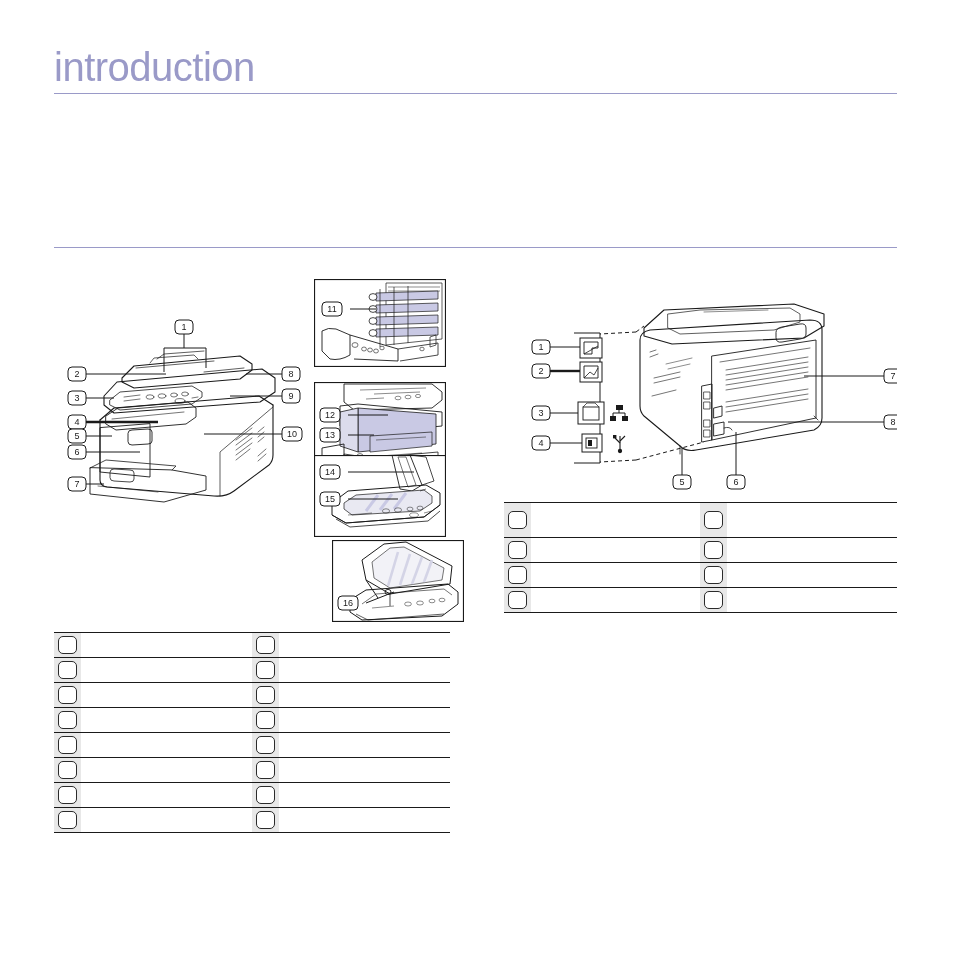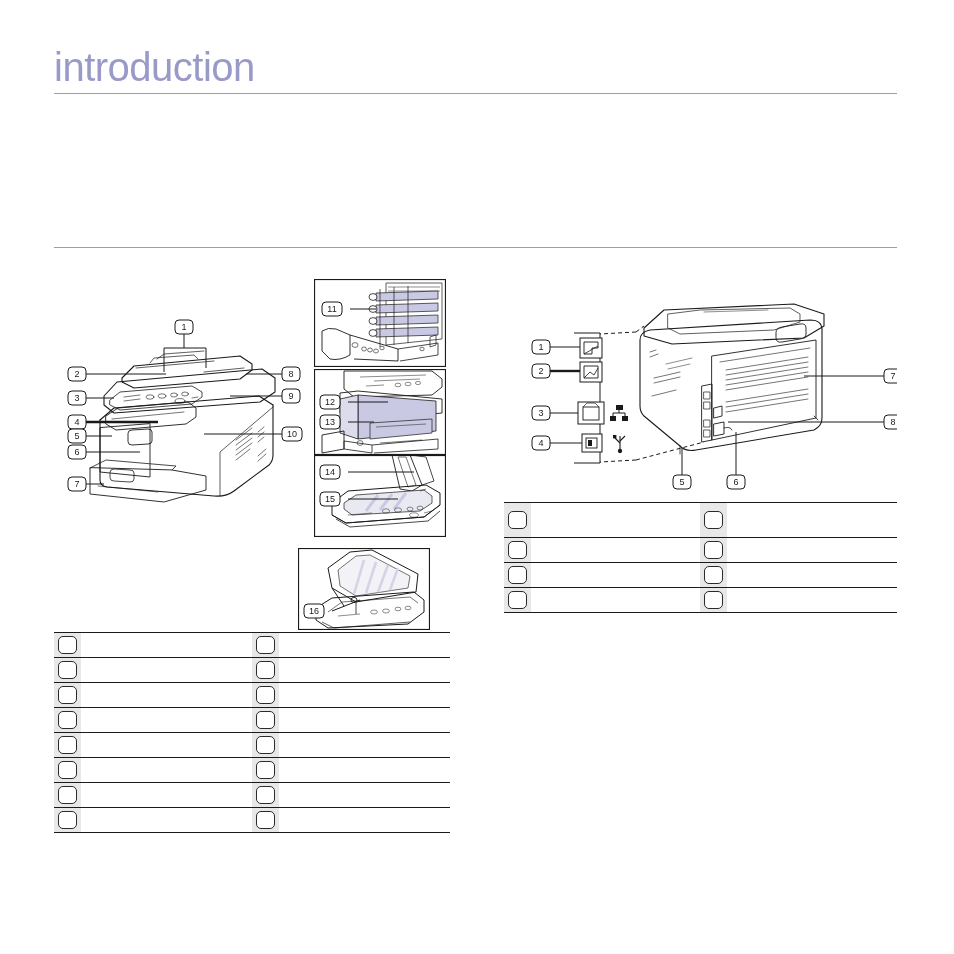--- a/index.html
+++ b/index.html
@@ -249,21 +249,21 @@
       </g>
 
       <path d="M36 30 L62 30" stroke="#1a1a1a" stroke-width="1" fill="none"></path>
       <g font-family="Liberation Sans, sans-serif" font-size="9" fill="#1a1a1a" text-anchor="middle">
         <rect x="8" y="23" width="20" height="14" rx="4" fill="#fff" stroke="#1a1a1a" stroke-width="1"></rect>
         <text x="18" y="33">11</text>
       </g>
     </svg>
   </div>
 
-  <div class="fig" style="left:314px;top:369px;">
+  <div class="fig" style="left:314px;top:382px;">
     <svg width="132" height="86" viewBox="0 0 132 86">
       <rect x="0.5" y="0.5" width="131" height="85" fill="#fff" stroke="#1a1a1a" stroke-width="1.2"></rect>
       <g fill="none" stroke="#1a1a1a" stroke-width="0.8" stroke-linejoin="round">
 
         <path d="M30 2 L118 2 L128 10 L128 18 L118 26 L40 28 L30 20 Z" stroke-width="0.9"></path>
         <path d="M46 8 L112 6" stroke-width="0.5"></path>
         <path d="M60 12 L106 10" stroke-width="0.5"></path>
         <g stroke-width="0.5">
           <ellipse cx="84" cy="16" rx="3" ry="1.8"></ellipse>
           <ellipse cx="94" cy="15" rx="3" ry="1.8"></ellipse>
@@ -348,21 +348,21 @@
           <text x="16" y="20">14</text>
         </g>
         <g>
           <rect x="6" y="37" width="20" height="14" rx="4" fill="#fff" stroke="#1a1a1a" stroke-width="1"></rect>
           <text x="16" y="47">15</text>
         </g>
       </g>
     </svg>
   </div>
 
-  <div class="fig" style="left:298px;top:540px;margin-top:8px;">
+  <div class="fig" style="left:332px;top:540px;">
     <svg width="132" height="82" viewBox="0 0 132 82">
       <rect x="0.5" y="0.5" width="131" height="81" fill="#fff" stroke="#1a1a1a" stroke-width="1.2"></rect>
       <g fill="none" stroke="#1a1a1a" stroke-width="0.9" stroke-linejoin="round">
 
         <path d="M30 20 L52 4 L74 2 L120 26 L118 44 L58 54 L34 40 Z" stroke-width="1"></path>
         <path d="M40 22 L58 8 L72 7 L112 28 L110 40 L58 48 L42 38 Z" fill="#f2f2f7" stroke="#1a1a1a" stroke-width="0.6"></path>
         <g stroke="#d4d4e6" stroke-width="2.6">
           <path d="M56 46 L66 12"></path>
             <path d="M68 45 L78 14"></path>
             <path d="M80 44 L90 17"></path>

